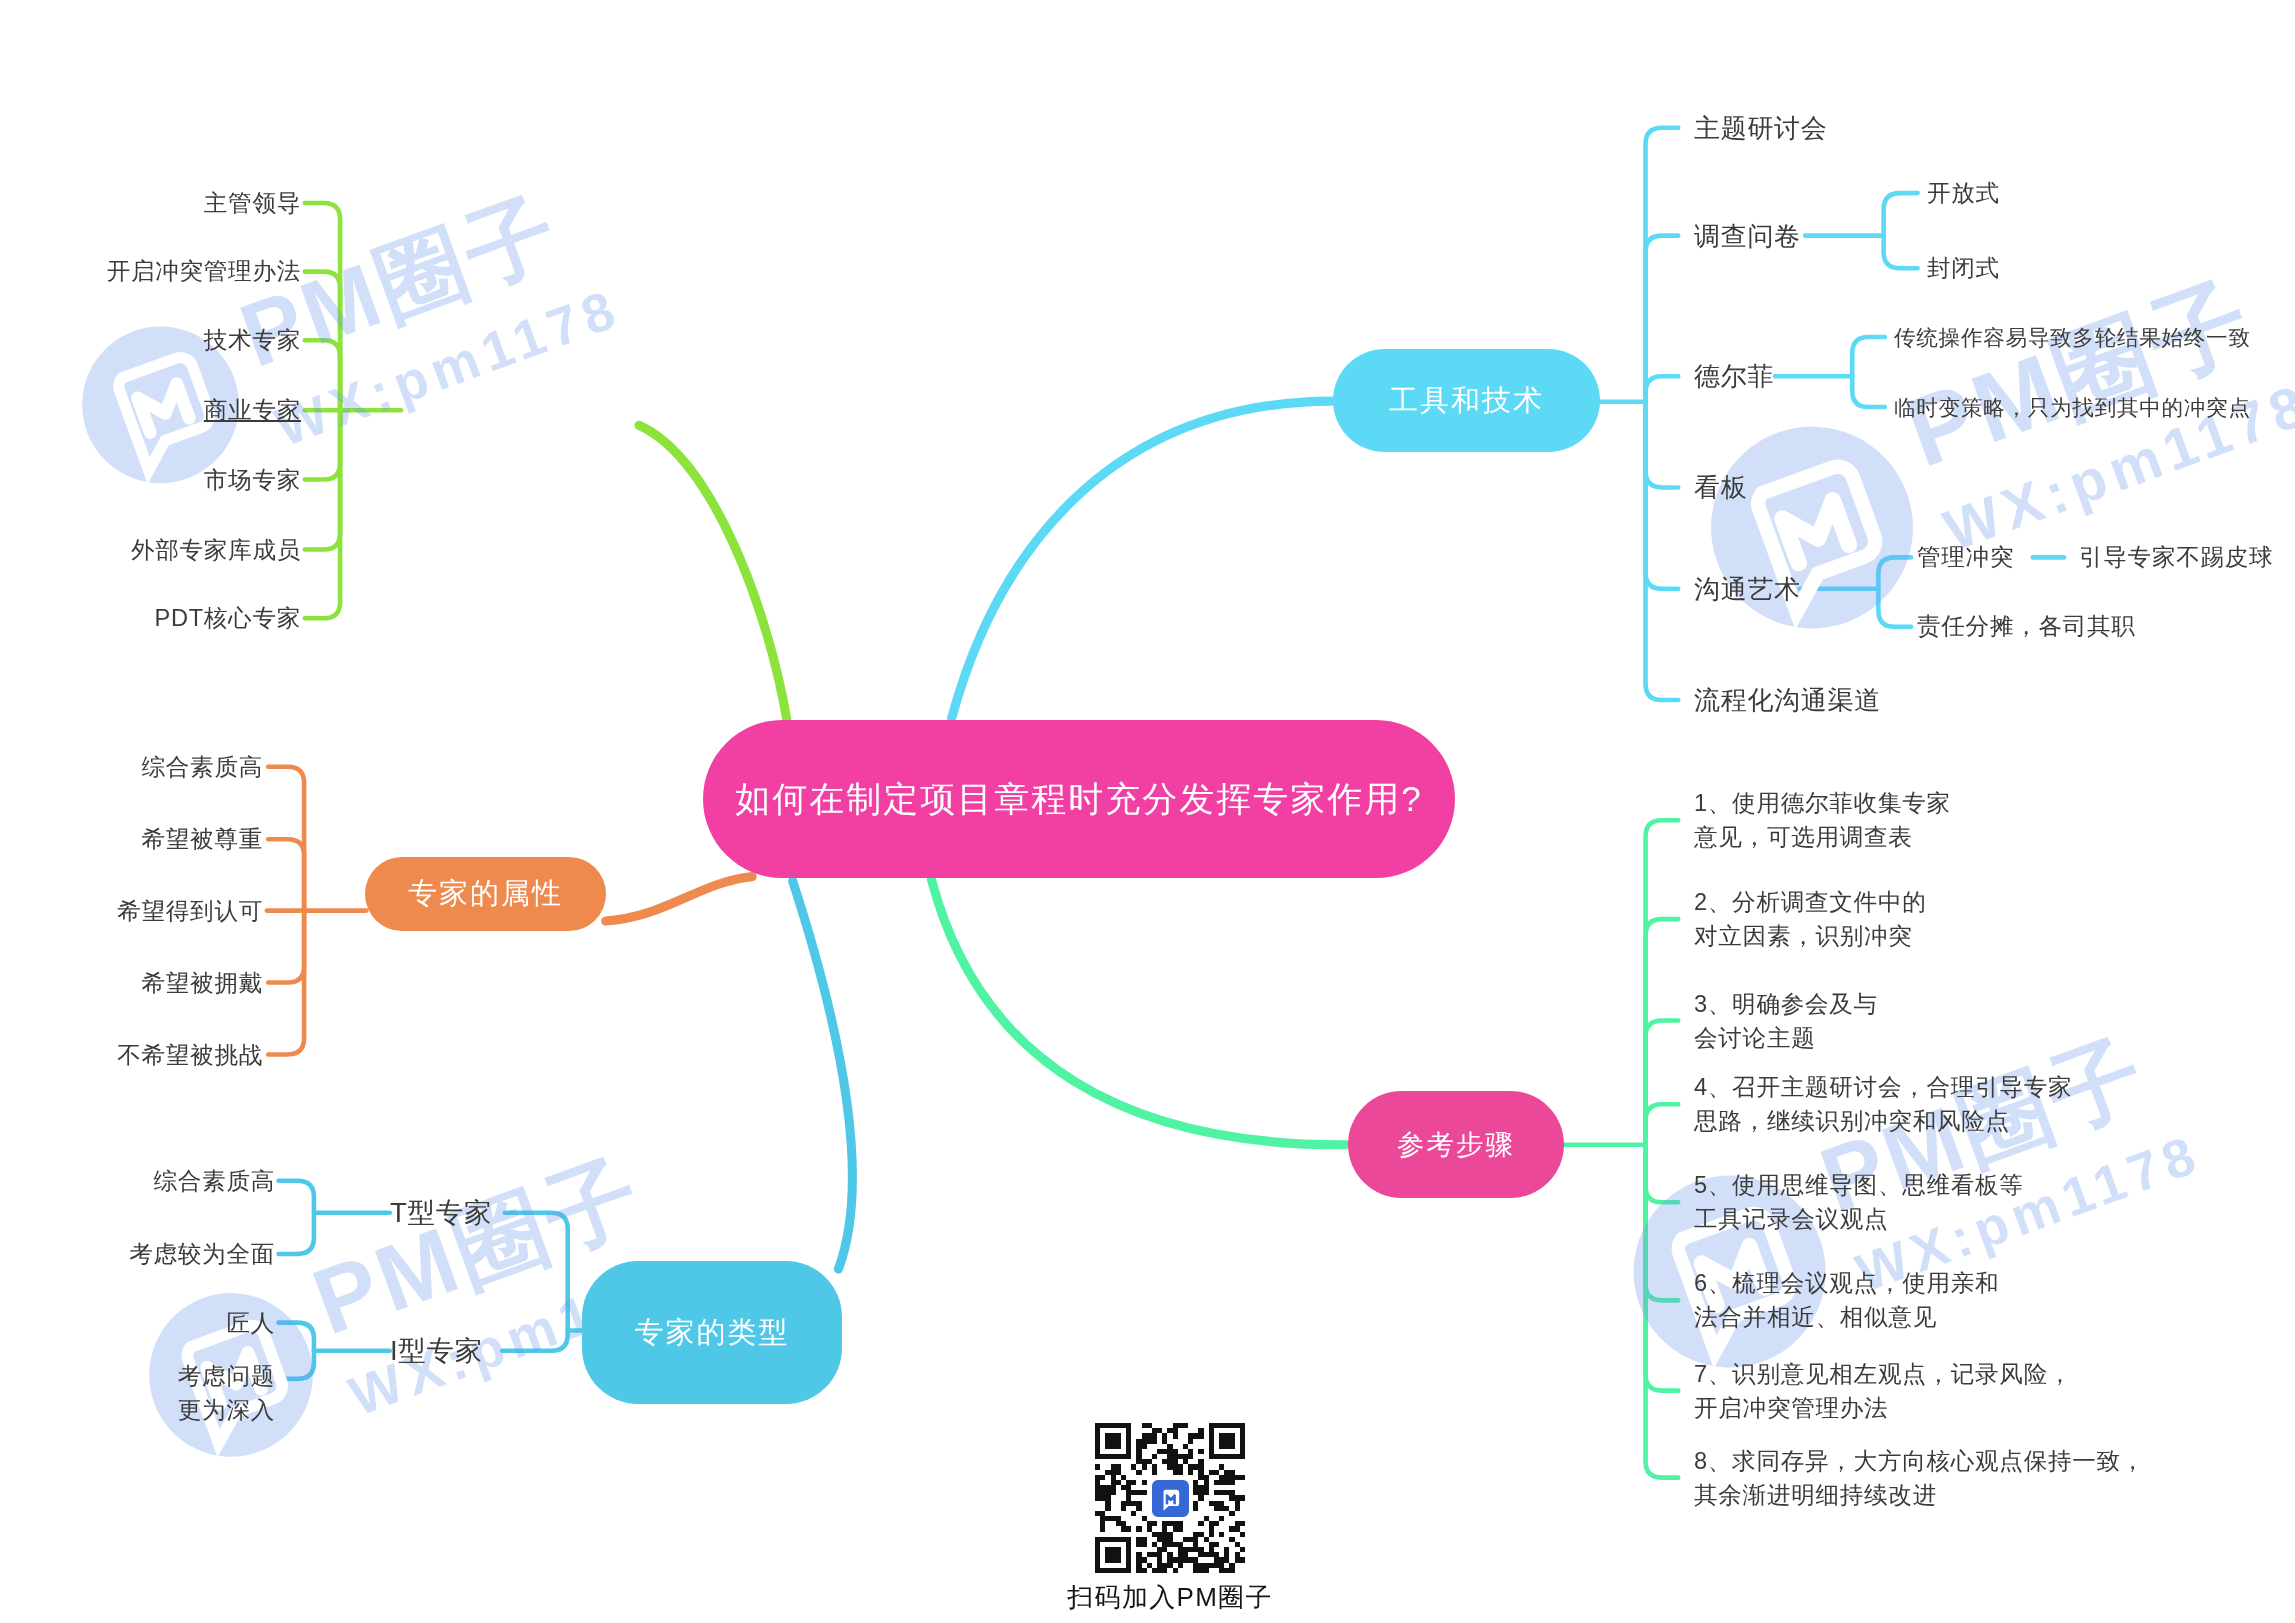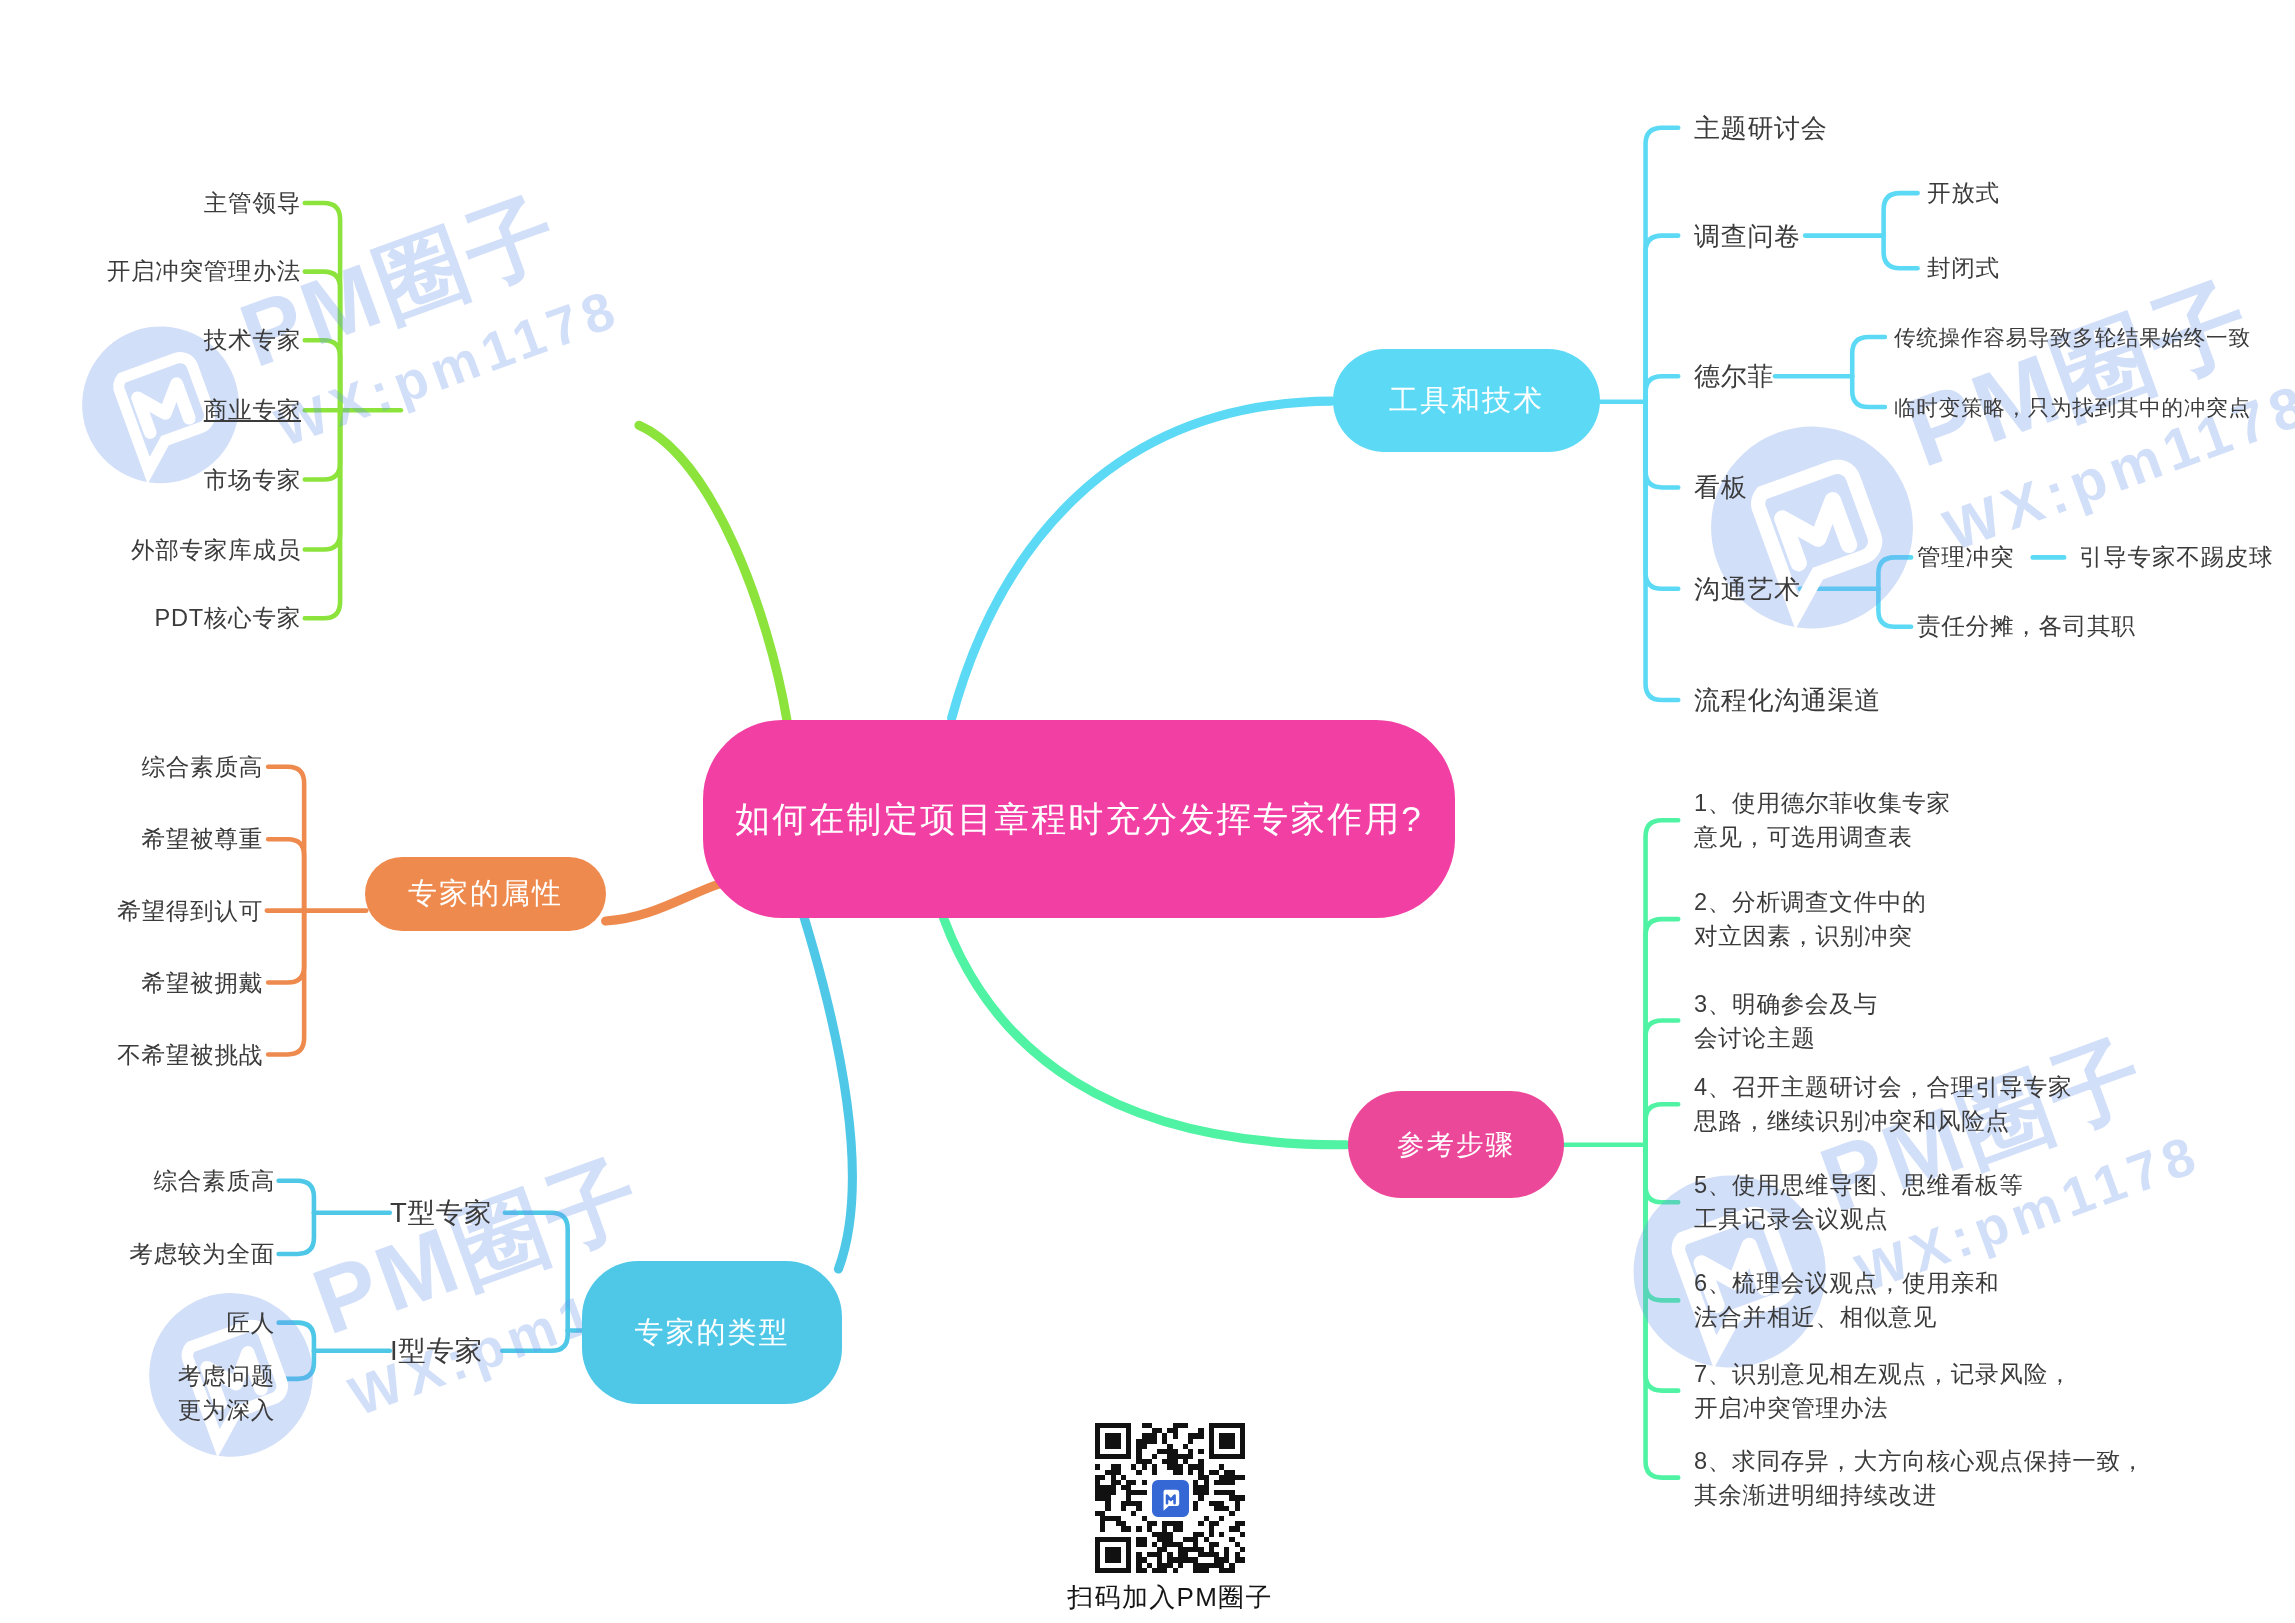--- a/index.html
+++ b/index.html
@@ -151,21 +151,21 @@
       <circle cx="50" cy="50" r="49" fill="rgba(105,150,235,.30)"></circle>
       <path d="M33 26 h36 a8 8 0 0 1 8 8 v30 a8 8 0 0 1 -8 8 h-24 l-16 14 v-52 a8 8 0 0 1 4 -8z" fill="none" stroke="#fff" stroke-width="7"></path>
       <path d="M38 64 V41 L51 56 L64 41 V64" fill="none" stroke="#fff" stroke-width="8" stroke-linecap="round" stroke-linejoin="round"></path>
     </svg>
     <div class="wm-txt">
       <div class="wm-brand" style="font-size:92px;">PM圈子</div>
       <div class="wm-wx" style="font-size:54px;">WX:pm1178</div>
     </div>
   </div>
 
-  <div class="pill" style="left: 703px; top: 720px; width: 752px; height: 198px; border-radius: 79px; font-size: 35px; background-color: rgb(242, 63, 163);">
+  <div class="pill" style="left: 703px; top: 720px; width: 752px; height: 158px; border-radius: 79px; font-size: 35px; background-color: rgb(242, 63, 163);">
     <span>如何在制定项目章程时充分发挥专家作用?</span>
   </div>
 
   <div class="t r" style="right:1995px;left:auto;right:calc(2295px - 301px);top:203px;">主管领导</div>
   <div class="t r" style="right:calc(2295px - 301px);top:271px;">开启冲突管理办法</div>
   <div class="t r" style="right:calc(2295px - 301px);top:340px;">技术专家</div>
   <div class="t r" style="right:calc(2295px - 301px);top:410px;text-decoration:underline;">商业专家</div>
   <div class="t r" style="right:calc(2295px - 301px);top:480px;">市场专家</div>
   <div class="t r" style="right:calc(2295px - 301px);top:550px;">外部专家库成员</div>
   <div class="t r" style="right:calc(2295px - 301px);top:618px;">PDT核心专家</div>

